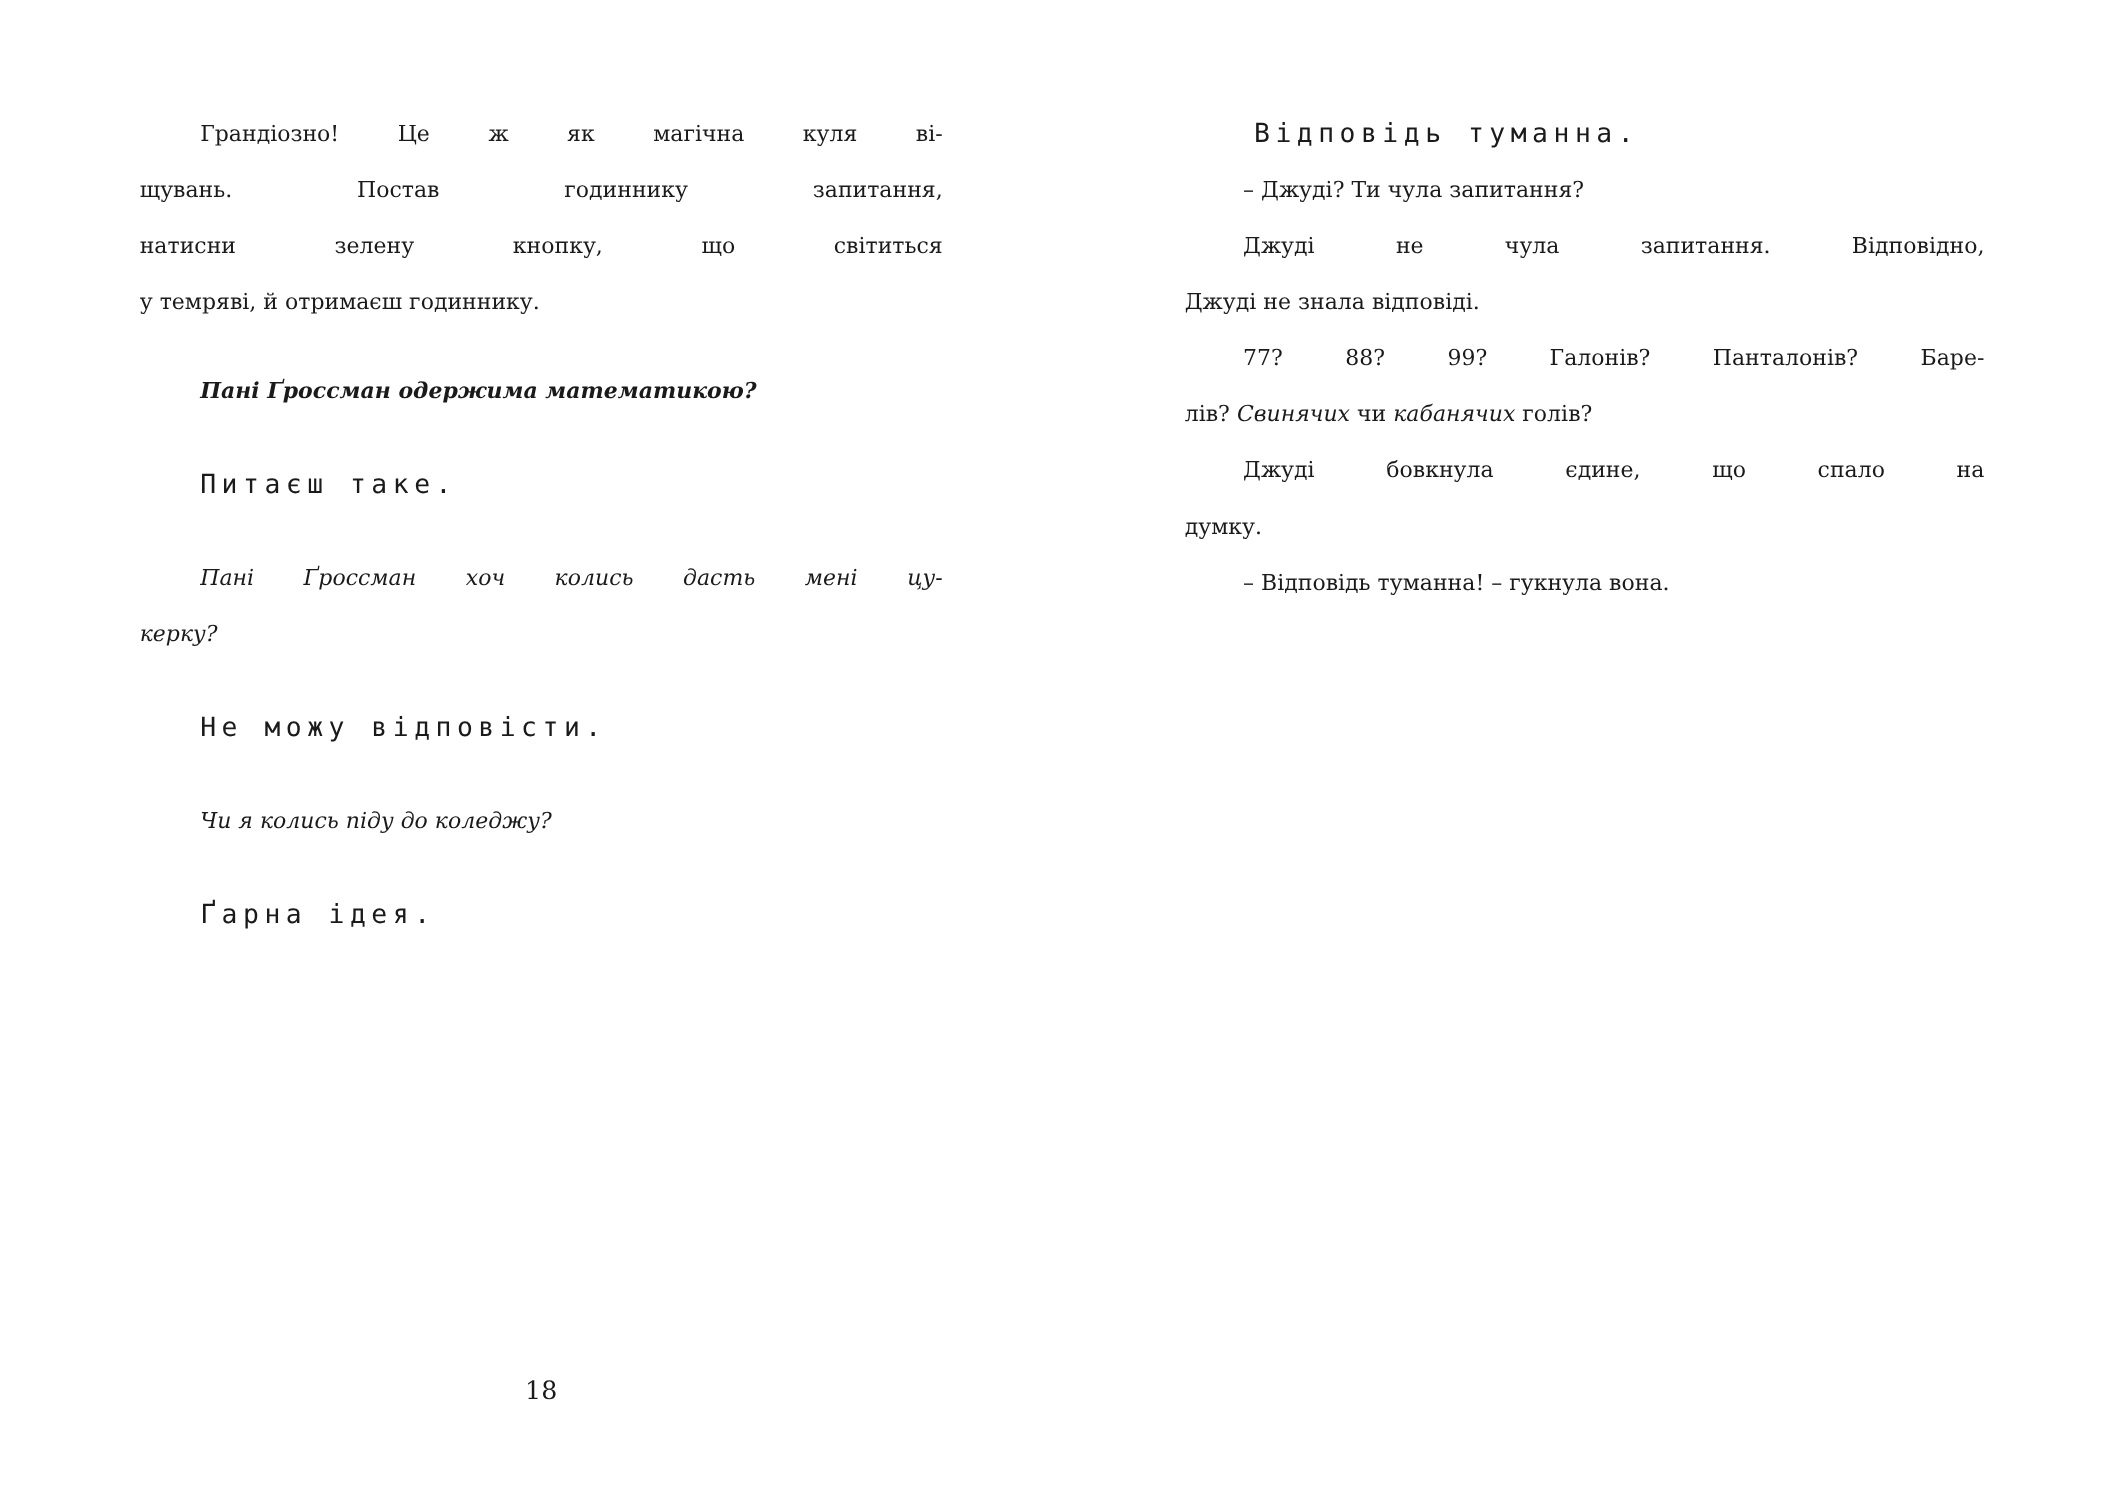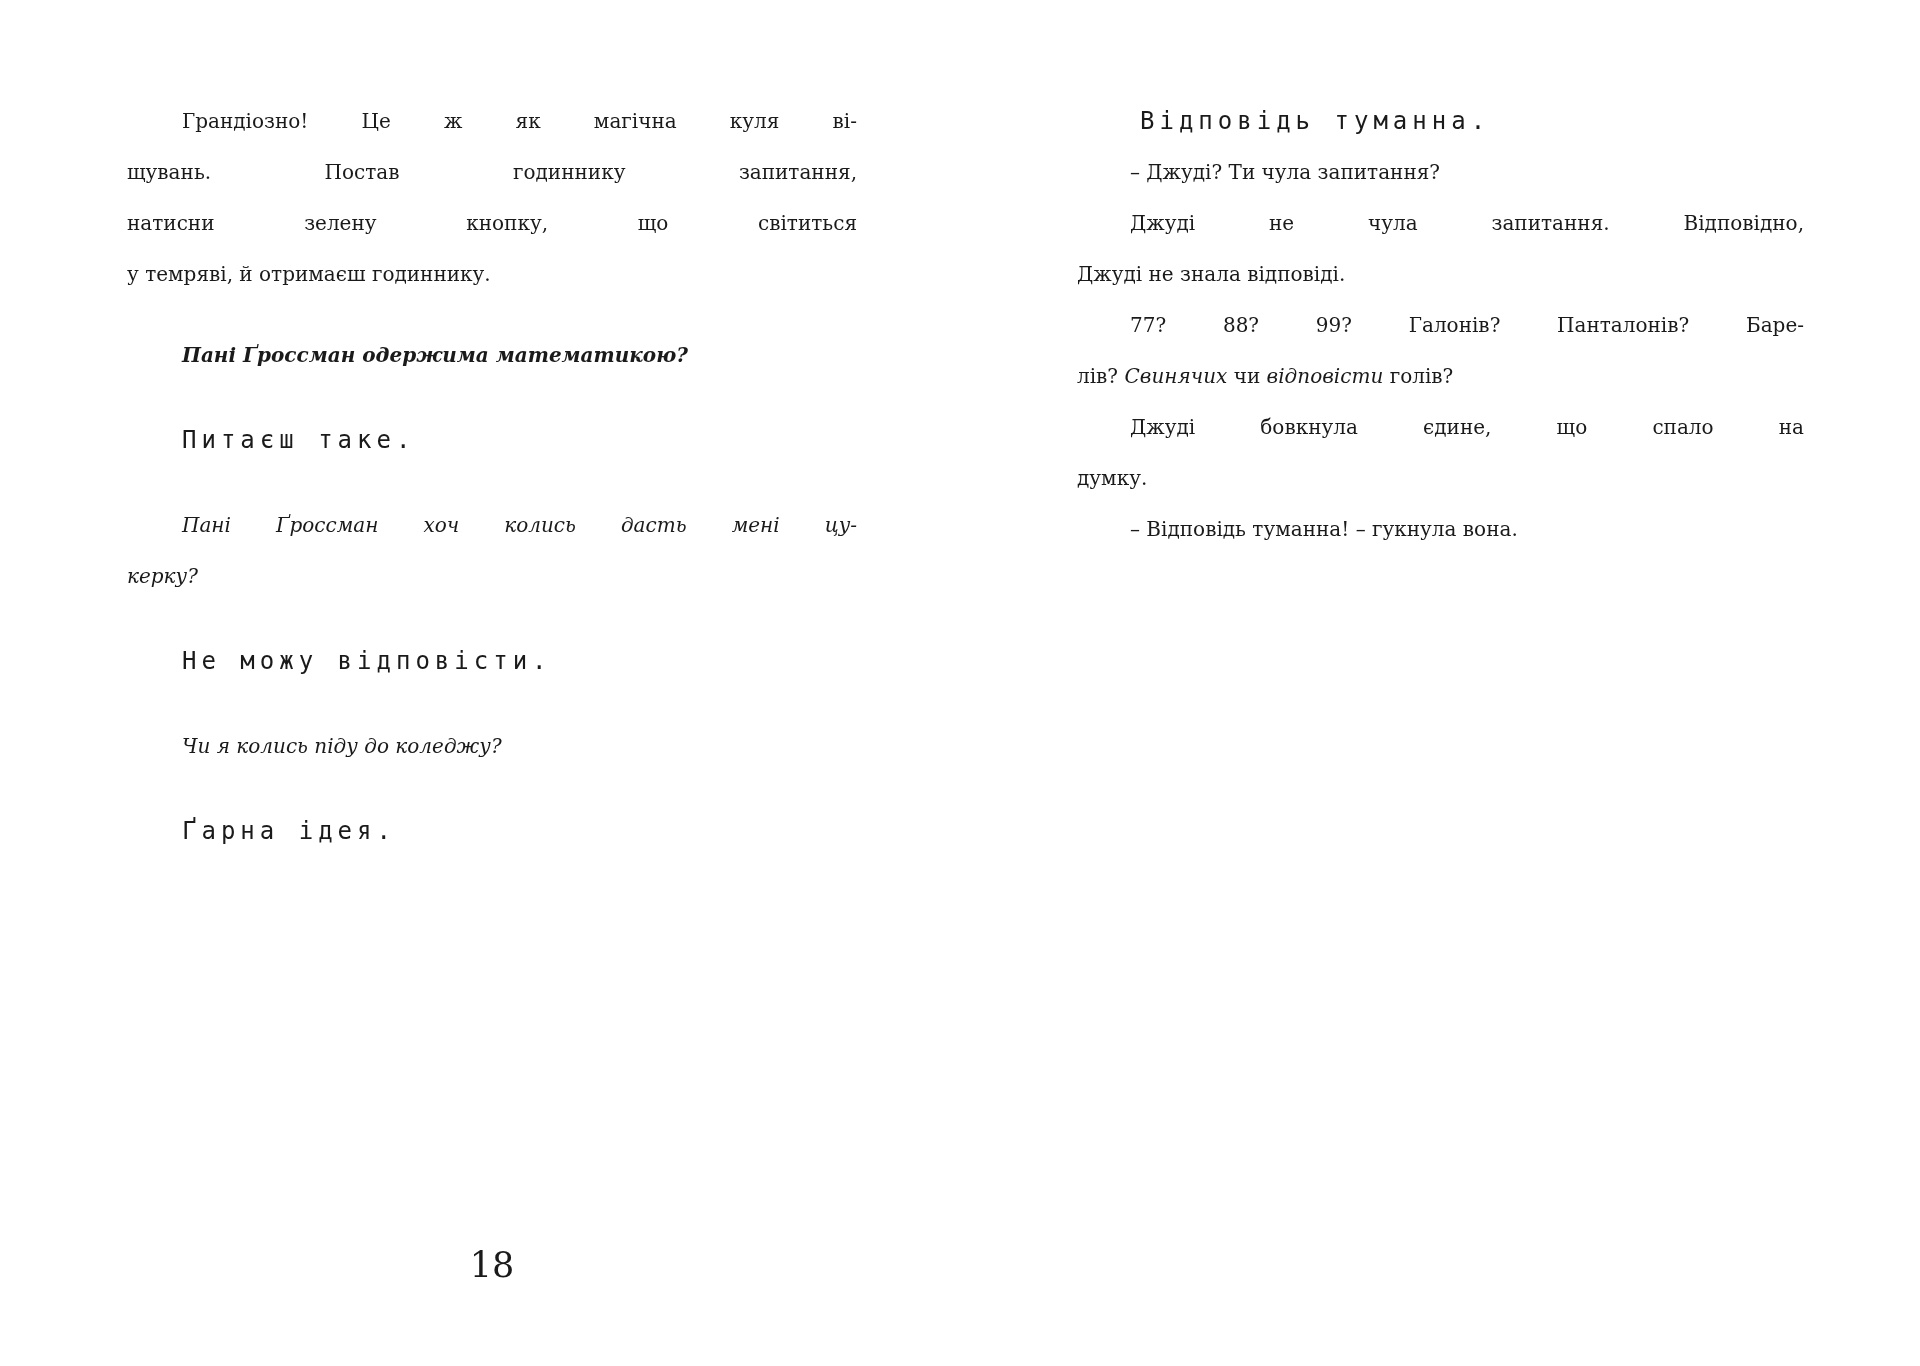--- a/index.html
+++ b/index.html
@@ -45,21 +45,21 @@
 
   .gap-after-intro { margin-top: 30px; font-weight: bold; }
   .qa-gap { margin-top: 34px; }
   .dialogue-gap { }
 
   .page-number {
     position: absolute;
     left: 127px; top: 1245px;
     width: 730px;
     text-align: center;
-    font-size: 35px;
+    font-size: 23px;
     line-height: 40px;
   }
 </style>
 </head>
 <body>
 
 <div class="page-col left-col">
 
   <div>
     <div class="line just indent">Грандіозно! Це ж як магічна куля ві-</div>
@@ -102,19 +102,19 @@
 
   <div>
     <div class="line mono mono-indent">Відповідь туманна.</div>
   </div>
 
   <div class="dialogue-gap">
     <div class="line indent">– Джуді? Ти чула запитання?</div>
     <div class="line just indent">Джуді не чула запитання. Відповідно,</div>
     <div class="line">Джуді не знала відповіді.</div>
     <div class="line just indent">77? 88? 99? Галонів? Панталонів? Баре-</div>
-    <div class="line"><span>лів? </span><i>Свинячих</i><span> чи </span><i>відповісти</i><span> голів?</span></div>
+    <div class="line"><span>лів? </span><i>Свинячих</i><span> чи </span><i>кабанячих</i><span> голів?</span></div>
     <div class="line just indent">Джуді бовкнула єдине, що спало на</div>
     <div class="line">думку.</div>
     <div class="line indent">– Відповідь туманна! – гукнула вона.</div>
   </div>
 
 </div>
 
 </body></html>

